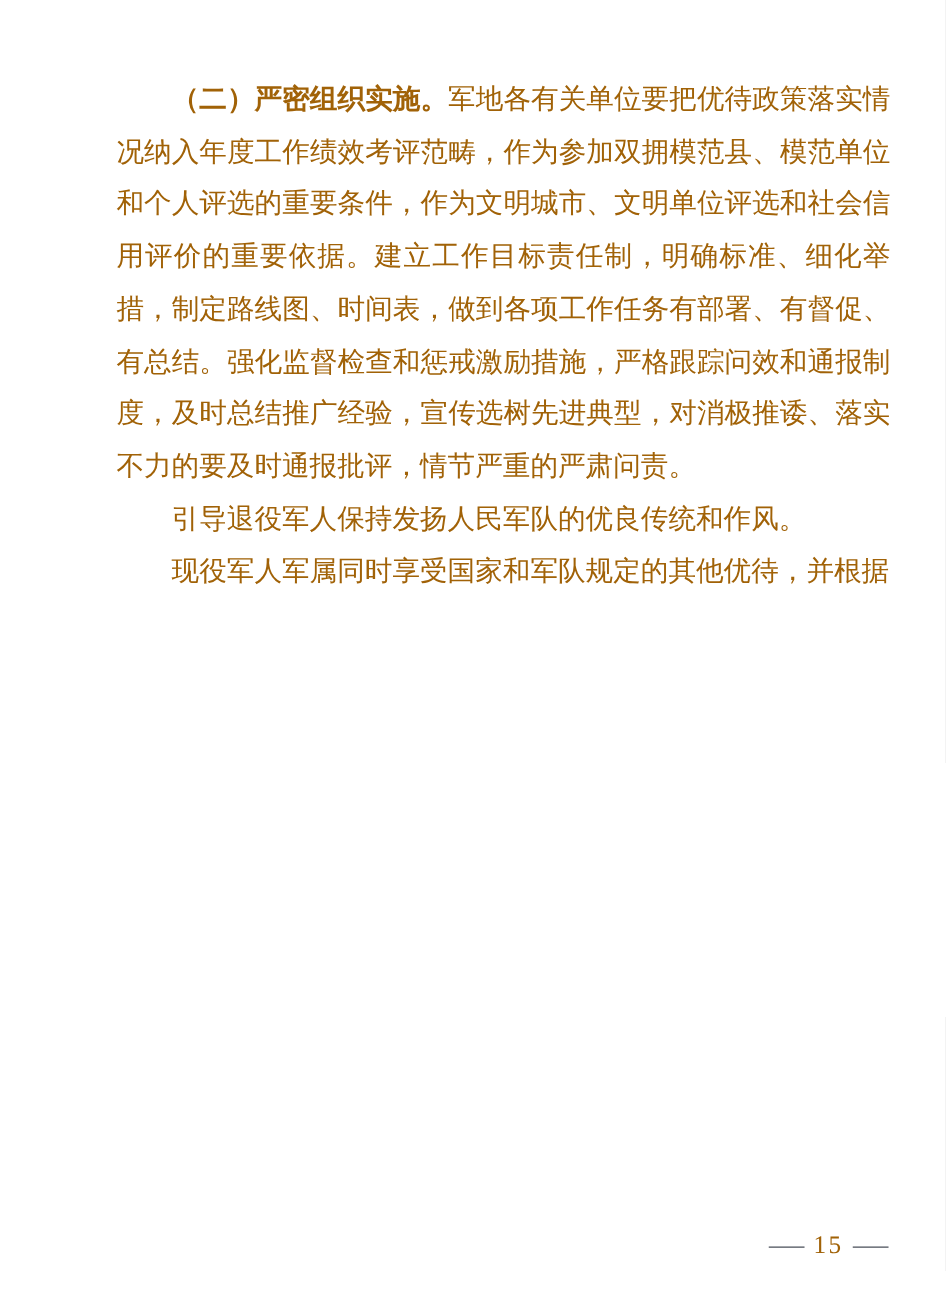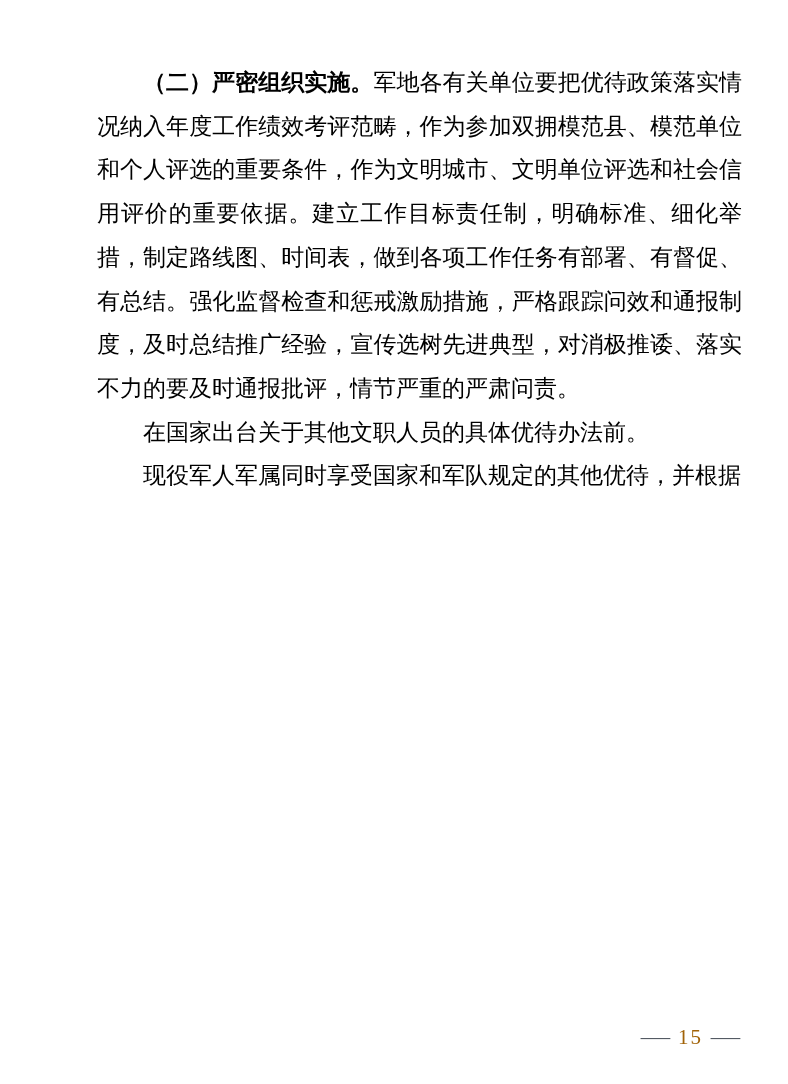--- a/index.html
+++ b/index.html
@@ -15,21 +15,21 @@
     overflow: hidden;
     font-family: "Liberation Serif", "DejaVu Serif", serif;
   }
   .body-text {
     position: absolute;
     left: 97px;
     top: 61px;
     width: 645px;
     font-size: 23px;
     line-height: 43.7px;
-    color: #000000;
+    color: #a16207;
     text-align: justify;
     text-justify: inter-character;
   }
   .body-text p {
     margin: 0;
     padding: 0;
     text-indent: 2em;
     word-break: break-all;
   }
   .para-lead {
@@ -59,21 +59,21 @@
 </style>
 </head>
 <body>
 
 <div class="page">
 
   <div class="body-text">
     <p><span class="para-lead">（二）严密组织实施。</span><span>军地各有关单位要把优待政策落实情况纳入年度工作绩效考评范畴，作为参加双拥模范县、模范单位和个人评选的重要条件，作为文明城市、文明单位评选和社会信用评价的重要依据。建立工作目标责任制，明确标准、细化举措，制定路线图、时间表，做到各项工作任务有部署、有督促、有总结。强化监督检查和惩戒激励措施，严格跟踪问效和通报制度，及时总结推广经验，宣传选树先进典型，对消极推诿、落实不力的要及时通报批评，情节严重的严肃问责。</span></p>
 
 
-    <p><span>在国家出台关于其他文职人员的具体优待办法前。</span></p>
+    <p><span>引导退役军人保持发扬人民军队的优良传统和作风。</span></p>
 
 
     <p><span>现役军人军属同时享受国家和军队规定的其他优待，并根据</span></p>
   </div>
 
   <div class="footer">
     <span class="dash">—</span>
     <span class="pagenum">15</span>
     <span class="dash">—</span>
   </div>

